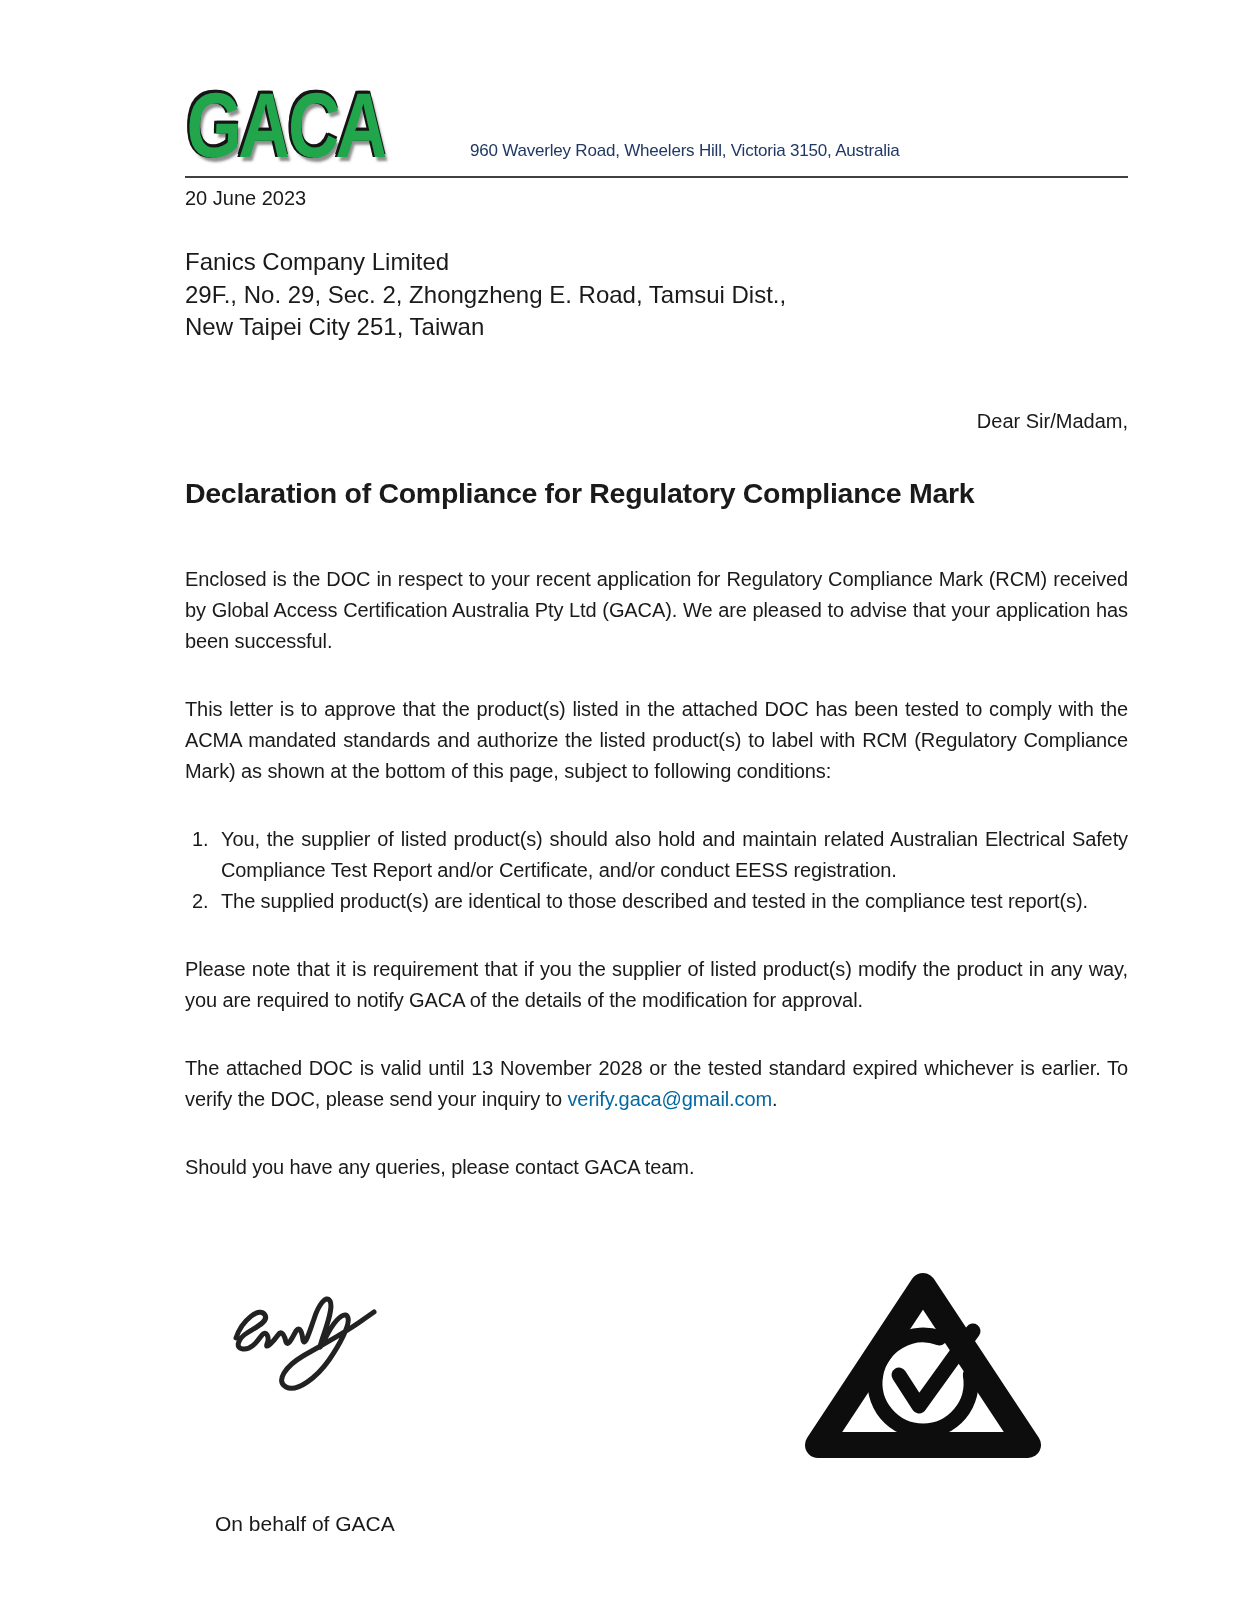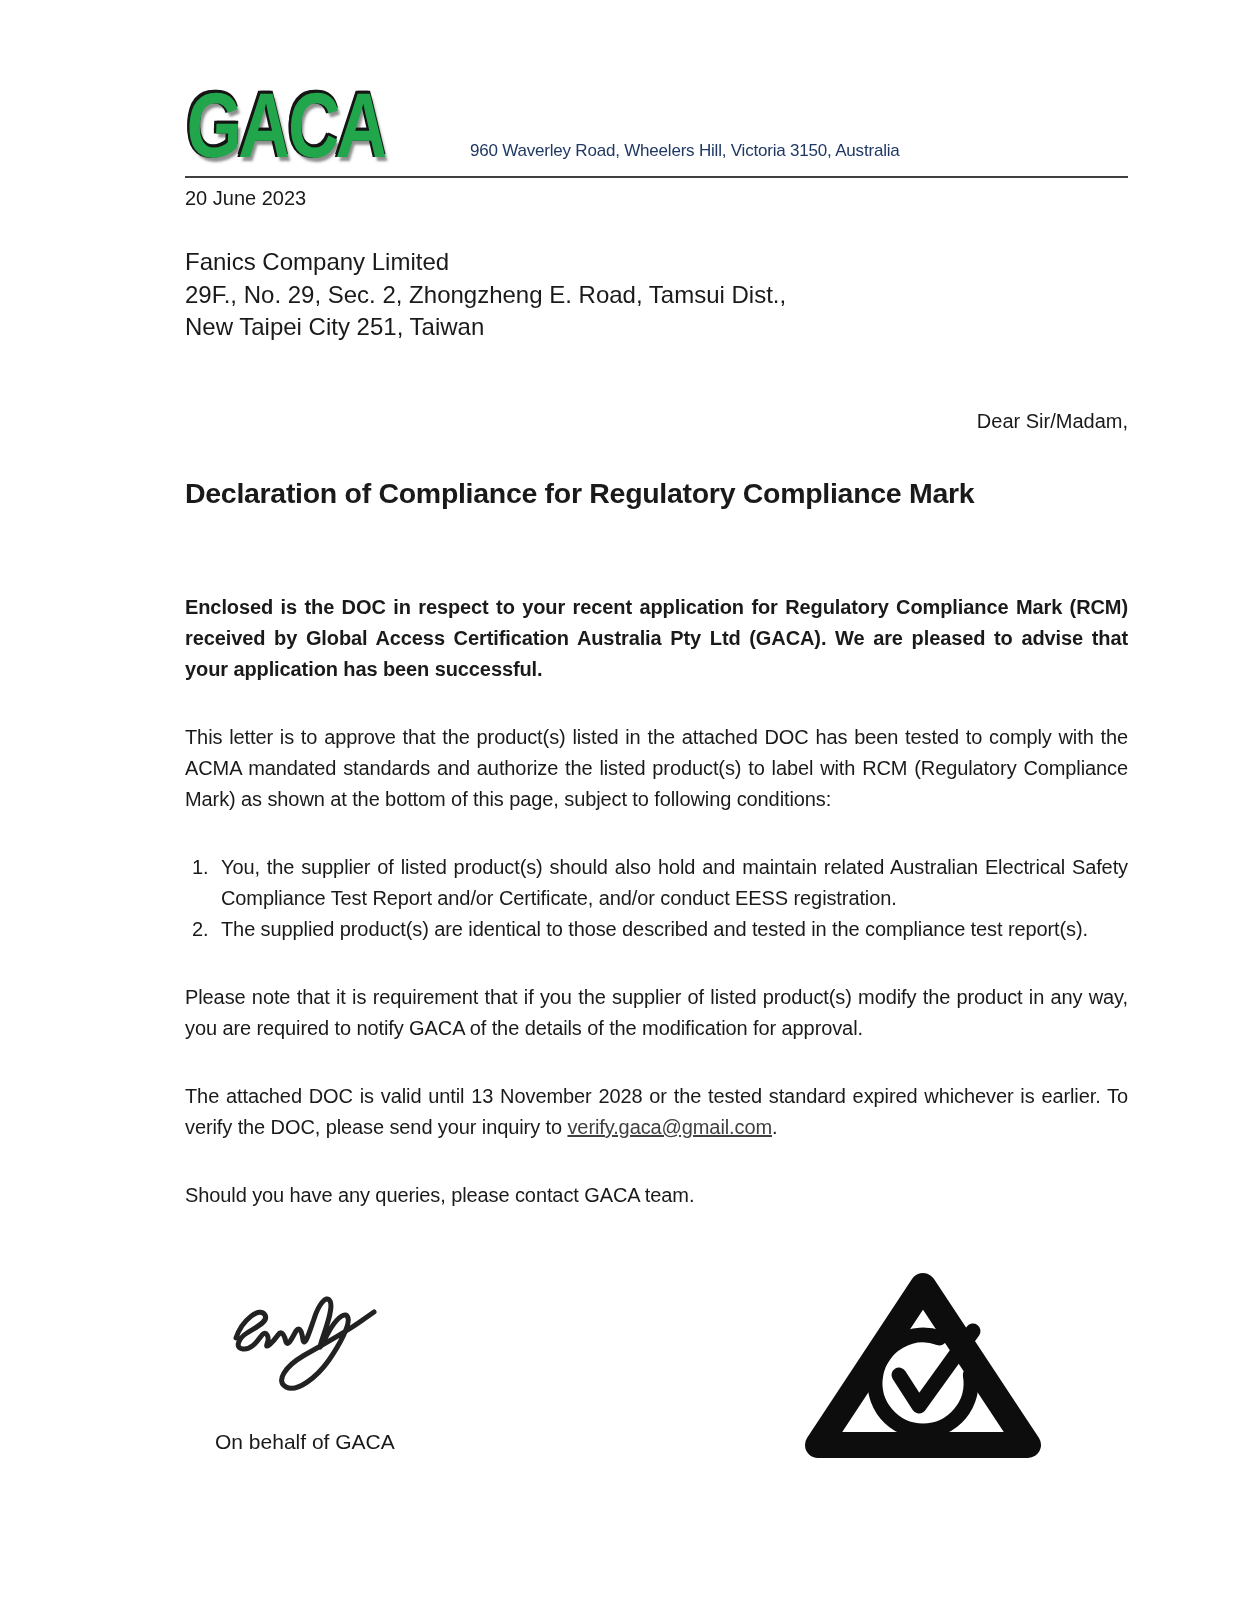--- a/index.html
+++ b/index.html
@@ -56,30 +56,30 @@
     font-weight: 700;
     letter-spacing: -0.3px;
   }
   .para {
     margin-top: 37px;
     font-size: 20px;
     line-height: 31px;
     text-align: justify;
     letter-spacing: -0.1px;
   }
-  .para.first { margin-top: 82px; font-weight: bold; }
+  .para.first { margin-top: 54px; }
   .conds { margin-top: 37px; }
   .cond { display: flex; font-size: 20px; line-height: 31px; }
   .cond-num { flex: none; width: 36px; padding-left: 7px; }
   .cond-text { flex: 1; text-align: justify; letter-spacing: -0.1px; }
-  .email-link { color: #404040; text-decoration: underline; cursor: pointer; }
+  .email-link { color: #0369a1; cursor: pointer; }
 
   
   .sig-svg { position: absolute; left: 212px; top: 1278px; }
-  .signoff { position: absolute; left: 215px; top: 1430px; font-size: 21px; }
+  .signoff { position: absolute; left: 215px; top: 1512px; font-size: 21px; }
   .rcm-svg { position: absolute; left: 798px; top: 1264px; }
 </style>
 </head>
 <body>
 
 <div class="page">
   <div class="content">
 
     <div class="header-row">
       <div class="logo">GACA</div>

